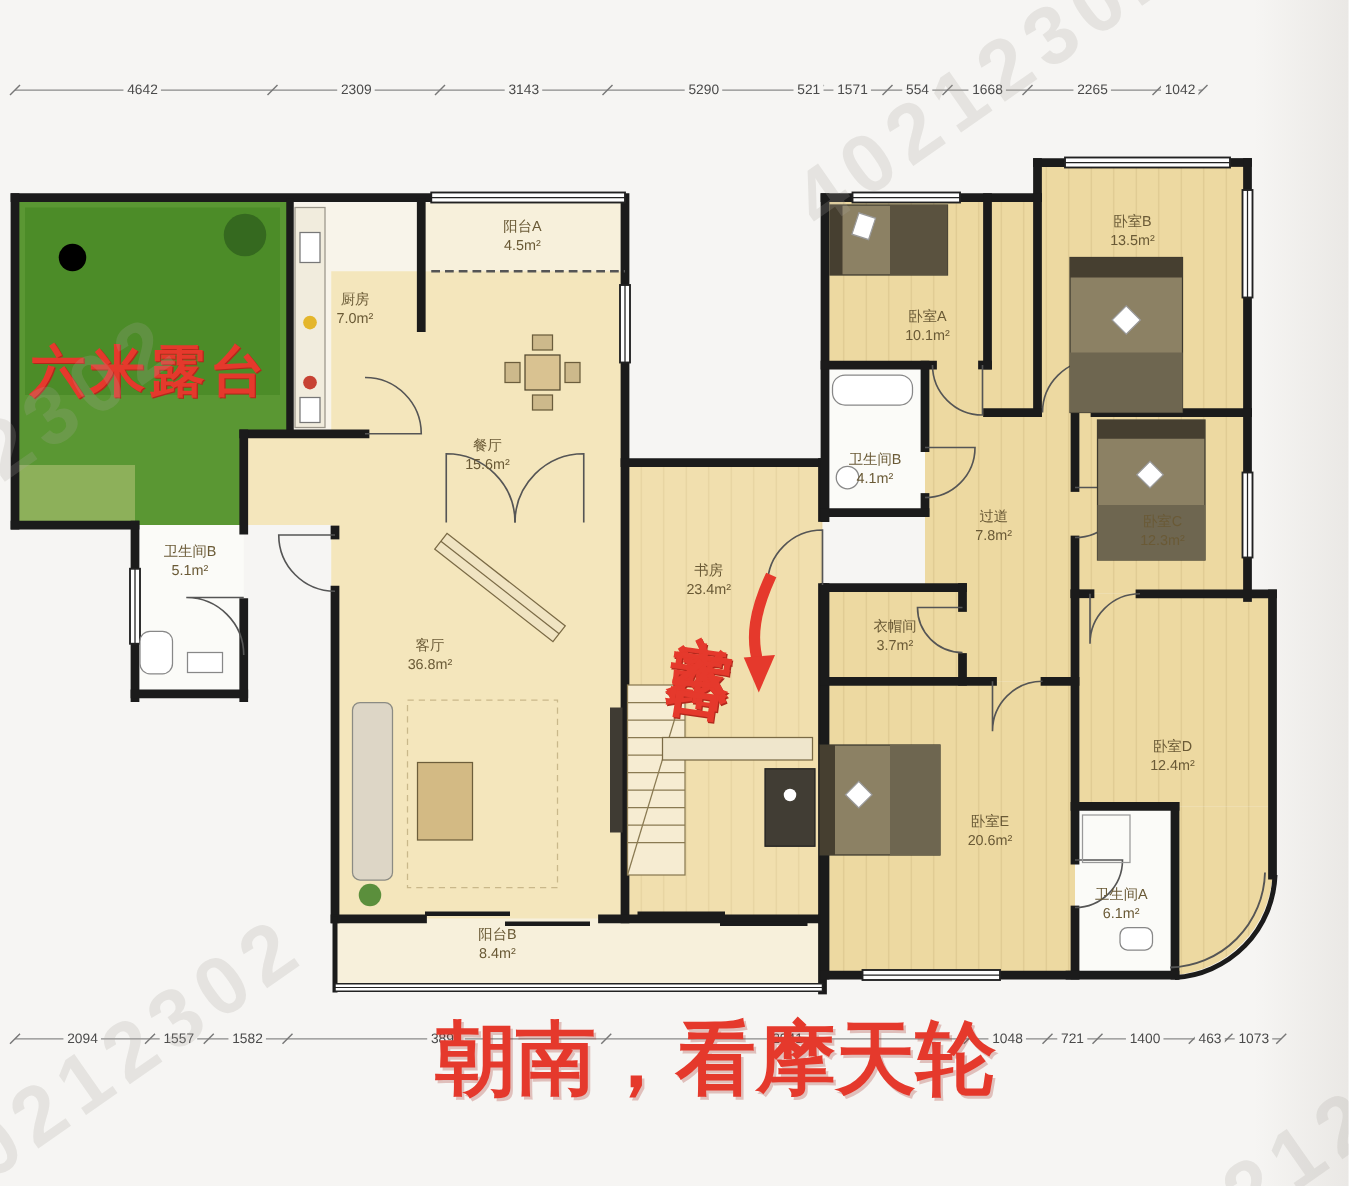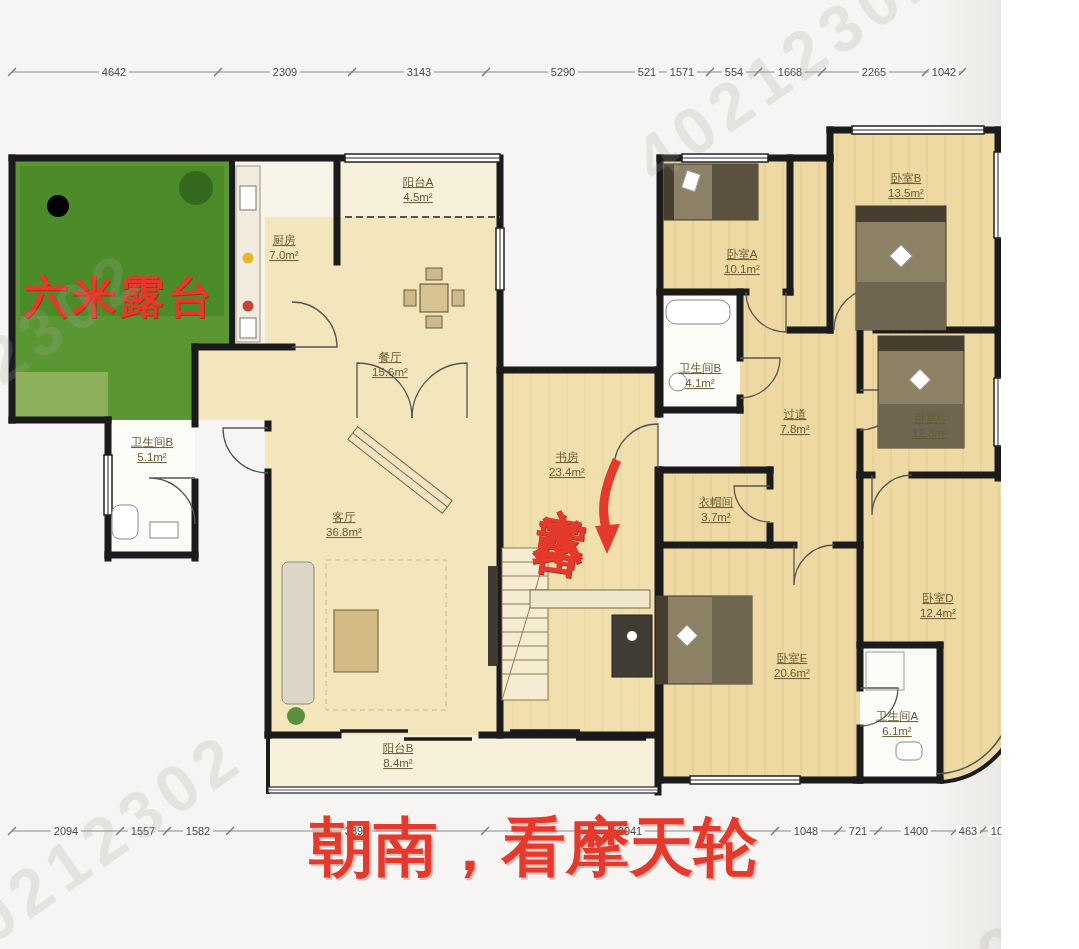--- a/index.html
+++ b/index.html
@@ -1,24 +1,24 @@
 <!DOCTYPE html>
 <html><head>
 <meta charset="utf-8">
 <style>
   html,body{margin:0;padding:0;background:#ffffff;}
   .stage{
-    position:relative;width:1001px;height:949px;overflow:hidden;
+    position:relative;width:1079px;height:949px;overflow:hidden;
     background:linear-gradient(90deg,#f6f5f3 0%,#f6f5f3 93%,#eae8e5 100%);
     font-family:"Liberation Sans","DejaVu Sans",sans-serif;
   }
   svg{position:absolute;left:0;top:0;z-index:2;}
   .room-label{
     position:absolute;transform:translate(-50%,-50%);text-align:center;
-    color:#6a5a36;font-size:11.5px;line-height:1.3;z-index:3;white-space:nowrap;text-decoration:underline;
+    color:#6a5a36;font-size:11.5px;line-height:1.3;z-index:3;white-space:nowrap;
   }
   .room-label span{display:block;}
   .dim{
     position:absolute;transform:translate(-50%,-50%);font-size:11px;color:#4a4a4a;
     background:#f6f5f3;padding:0 3px;z-index:3;white-space:nowrap;
   }
   .red{color:#e5392c;}
   .terrace-label{
     position:absolute;left:24px;top:268px;font-size:44px;font-weight:800;
     letter-spacing:4px;text-shadow:1px 1px 0 #b3281c;z-index:4;

